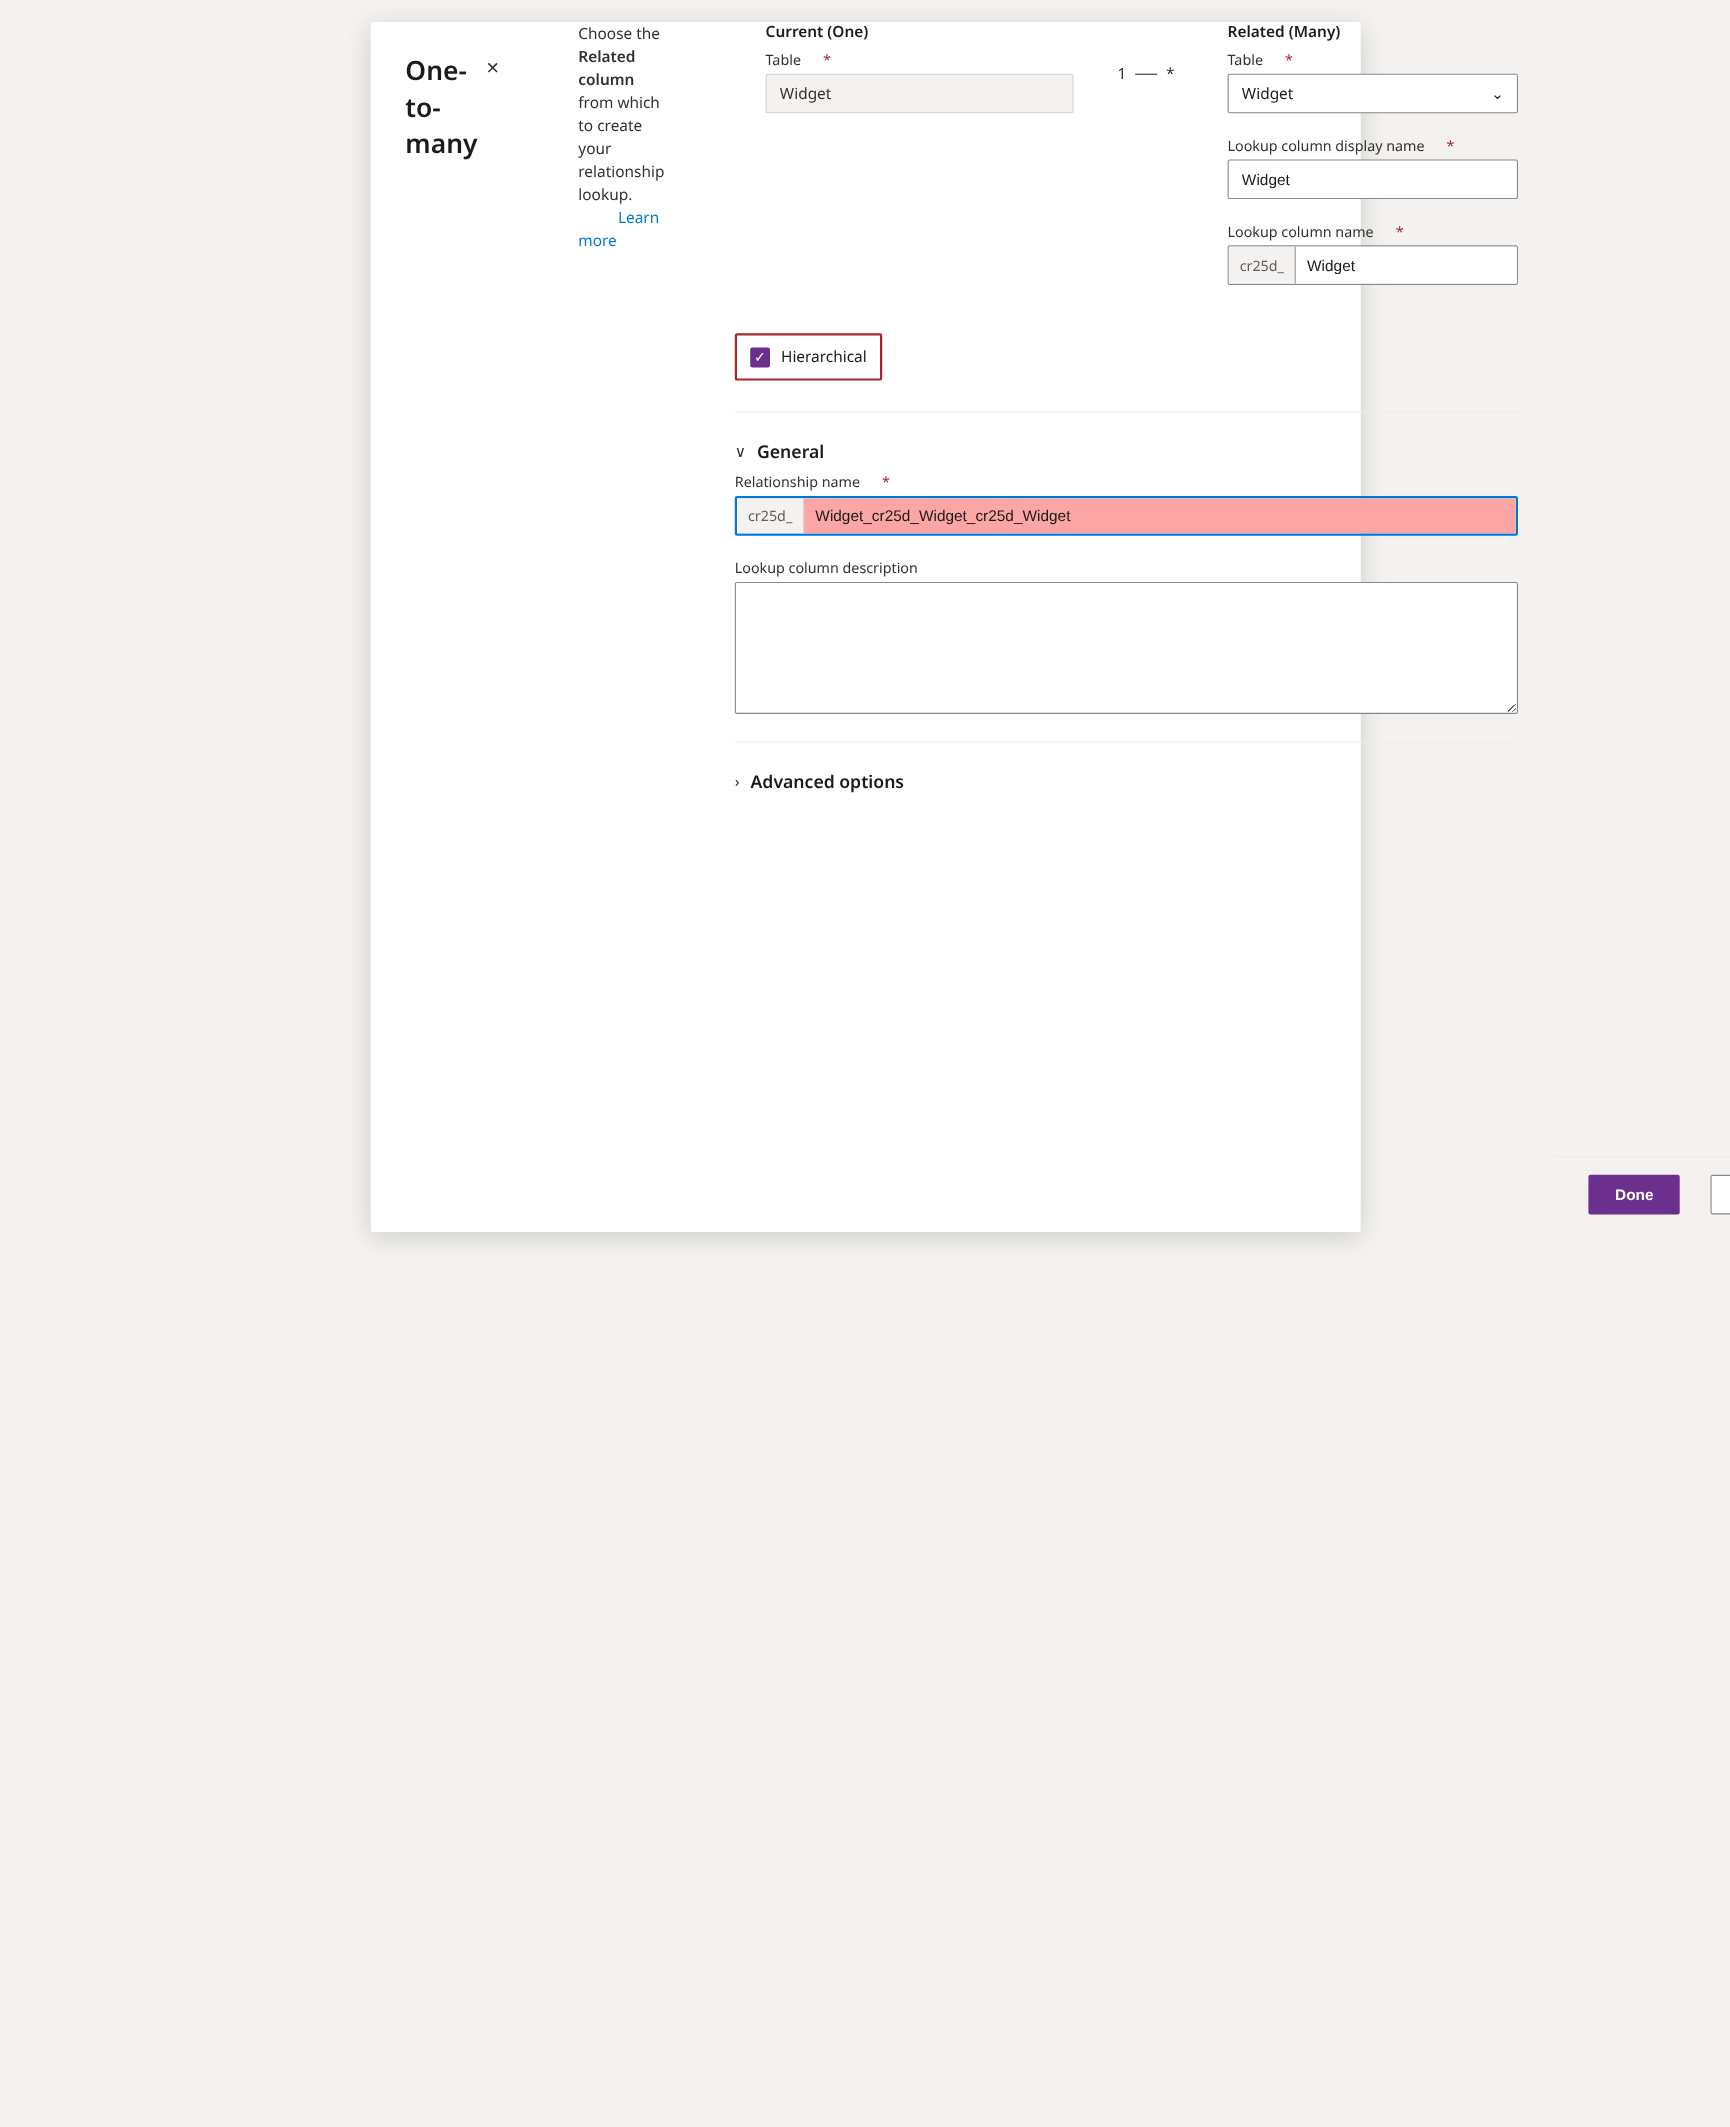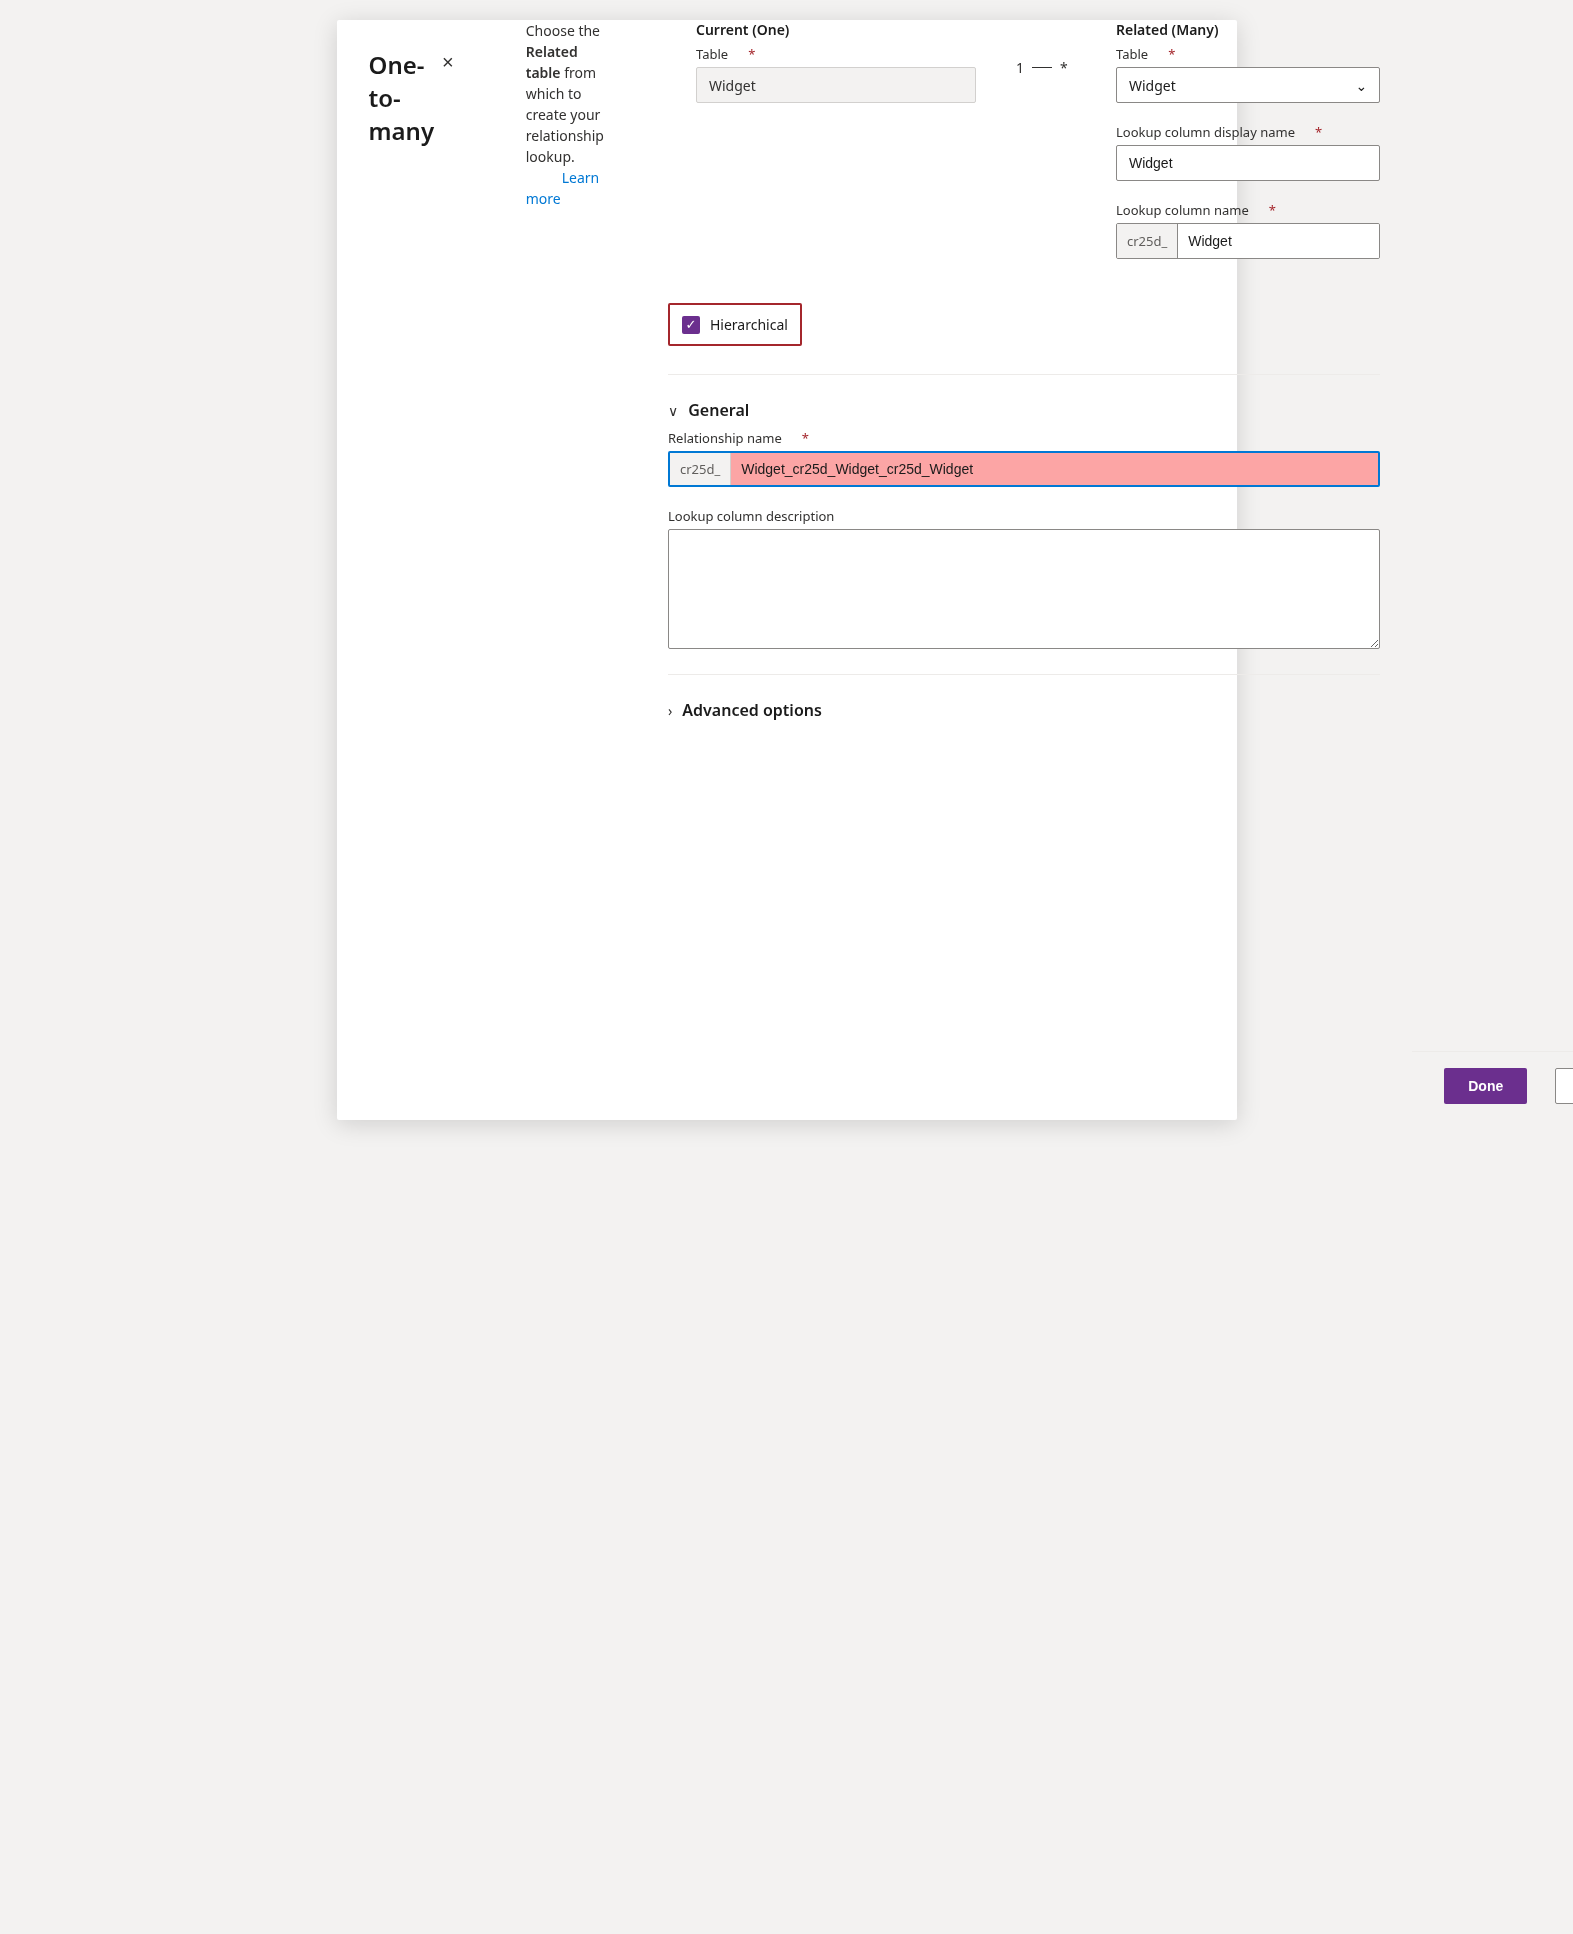--- a/index.html
+++ b/index.html
@@ -312,21 +312,21 @@
 <body>
 
 <div class="dialog">
 
   <div class="dialog-header">
     <h1 class="dialog-title">One-to-many</h1>
     <button class="close-btn">×</button>
   </div>
 
   <div class="dialog-description">
-    <span>Choose the </span><strong>Related table</strong><span> from which to create your relationship lookup.</span>
+    <span>Choose the </span><strong>Related column</strong><span> from which to create your relationship lookup.</span>
     <a href="#">Learn more</a>
   </div>
 
   <div class="dialog-body">
 
     <div class="columns-row">
 
       <div class="column-left">
         <div class="section-label">Current (One)</div>
         <div class="field-label">

